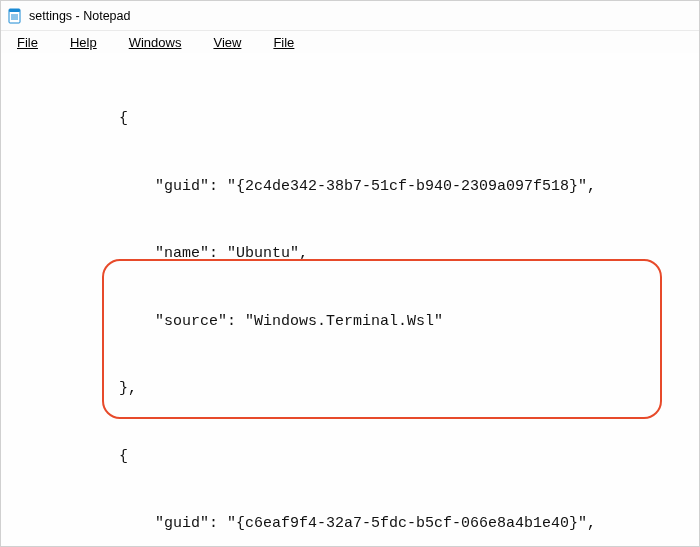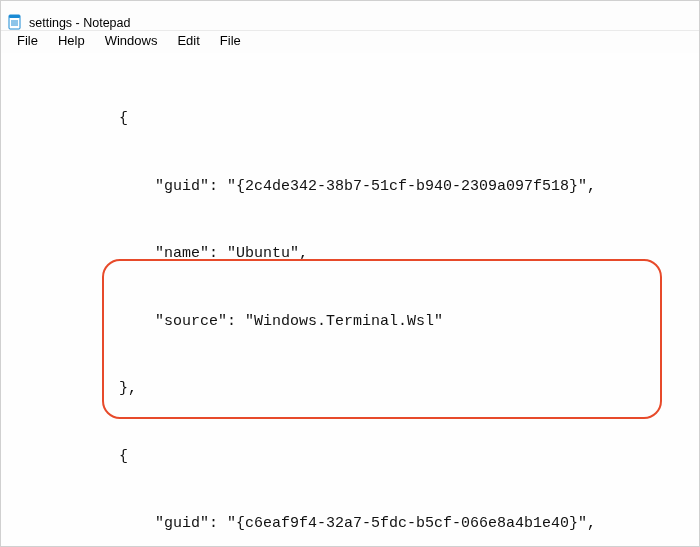--- a/index.html
+++ b/index.html
@@ -7,43 +7,45 @@
     body {
       background: #fdfdfd;
       font-family: "Segoe UI", Arial, sans-serif;
       font-size: 13px;
       color: #000;
       border: 1px solid #d0d0d0;
     }
     .titlebar {
       height: 30px;
       display: flex;
-      align-items: flex-end;
+      align-items: center;
       padding: 0 6px;
       background: #fdfdfd;
       border-bottom: 1px solid #eaeaea;
     }
     .titlebar .icon {
       width: 16px;
       height: 16px;
       margin-right: 6px;
       display: flex;
       align-items: center;
       justify-content: center;
     }
     .titlebar .title {
       font-size: 12.5px;
       color: #000;
     }
     .menubar {
       height: 22px;
       display: flex;
+      align-items: center;
       padding: 0 6px;
-      gap: 0;
+      gap: 12px;
       background: #fdfdfd;
+      text-decoration: underline;
     }
     .menubar .menu-item {
       padding: 2px 10px;
       font-size: 13px;
       color: #000;
       cursor: default;
     }
     .editor {
       position: relative;
       padding: 10px 10px 10px 10px;
@@ -75,21 +77,21 @@
       <line x1="4" y1="11" x2="11" y2="11" stroke="#1a8ad4" stroke-width="1"></line>
     </svg>
   </span>
   <span class="title">settings - Notepad</span>
 </div>
 
 <div class="menubar">
   <div class="menu-item">File</div>
   <div class="menu-item">Help</div>
   <div class="menu-item">Windows</div>
-  <div class="menu-item">Edit</div>
+  <div class="menu-item">View</div>
   <div class="menu-item">File</div>
 </div>
 
 <div class="editor">
   <div class="line">            {</div>
   <div class="line">                "guid": "{2c4de342-38b7-51cf-b940-2309a097f518}",</div>
   <div class="line">                "name": "Ubuntu",</div>
   <div class="line">                "source": "Windows.Terminal.Wsl"</div>
   <div class="line">            },</div>
   <div class="line">            {</div>

